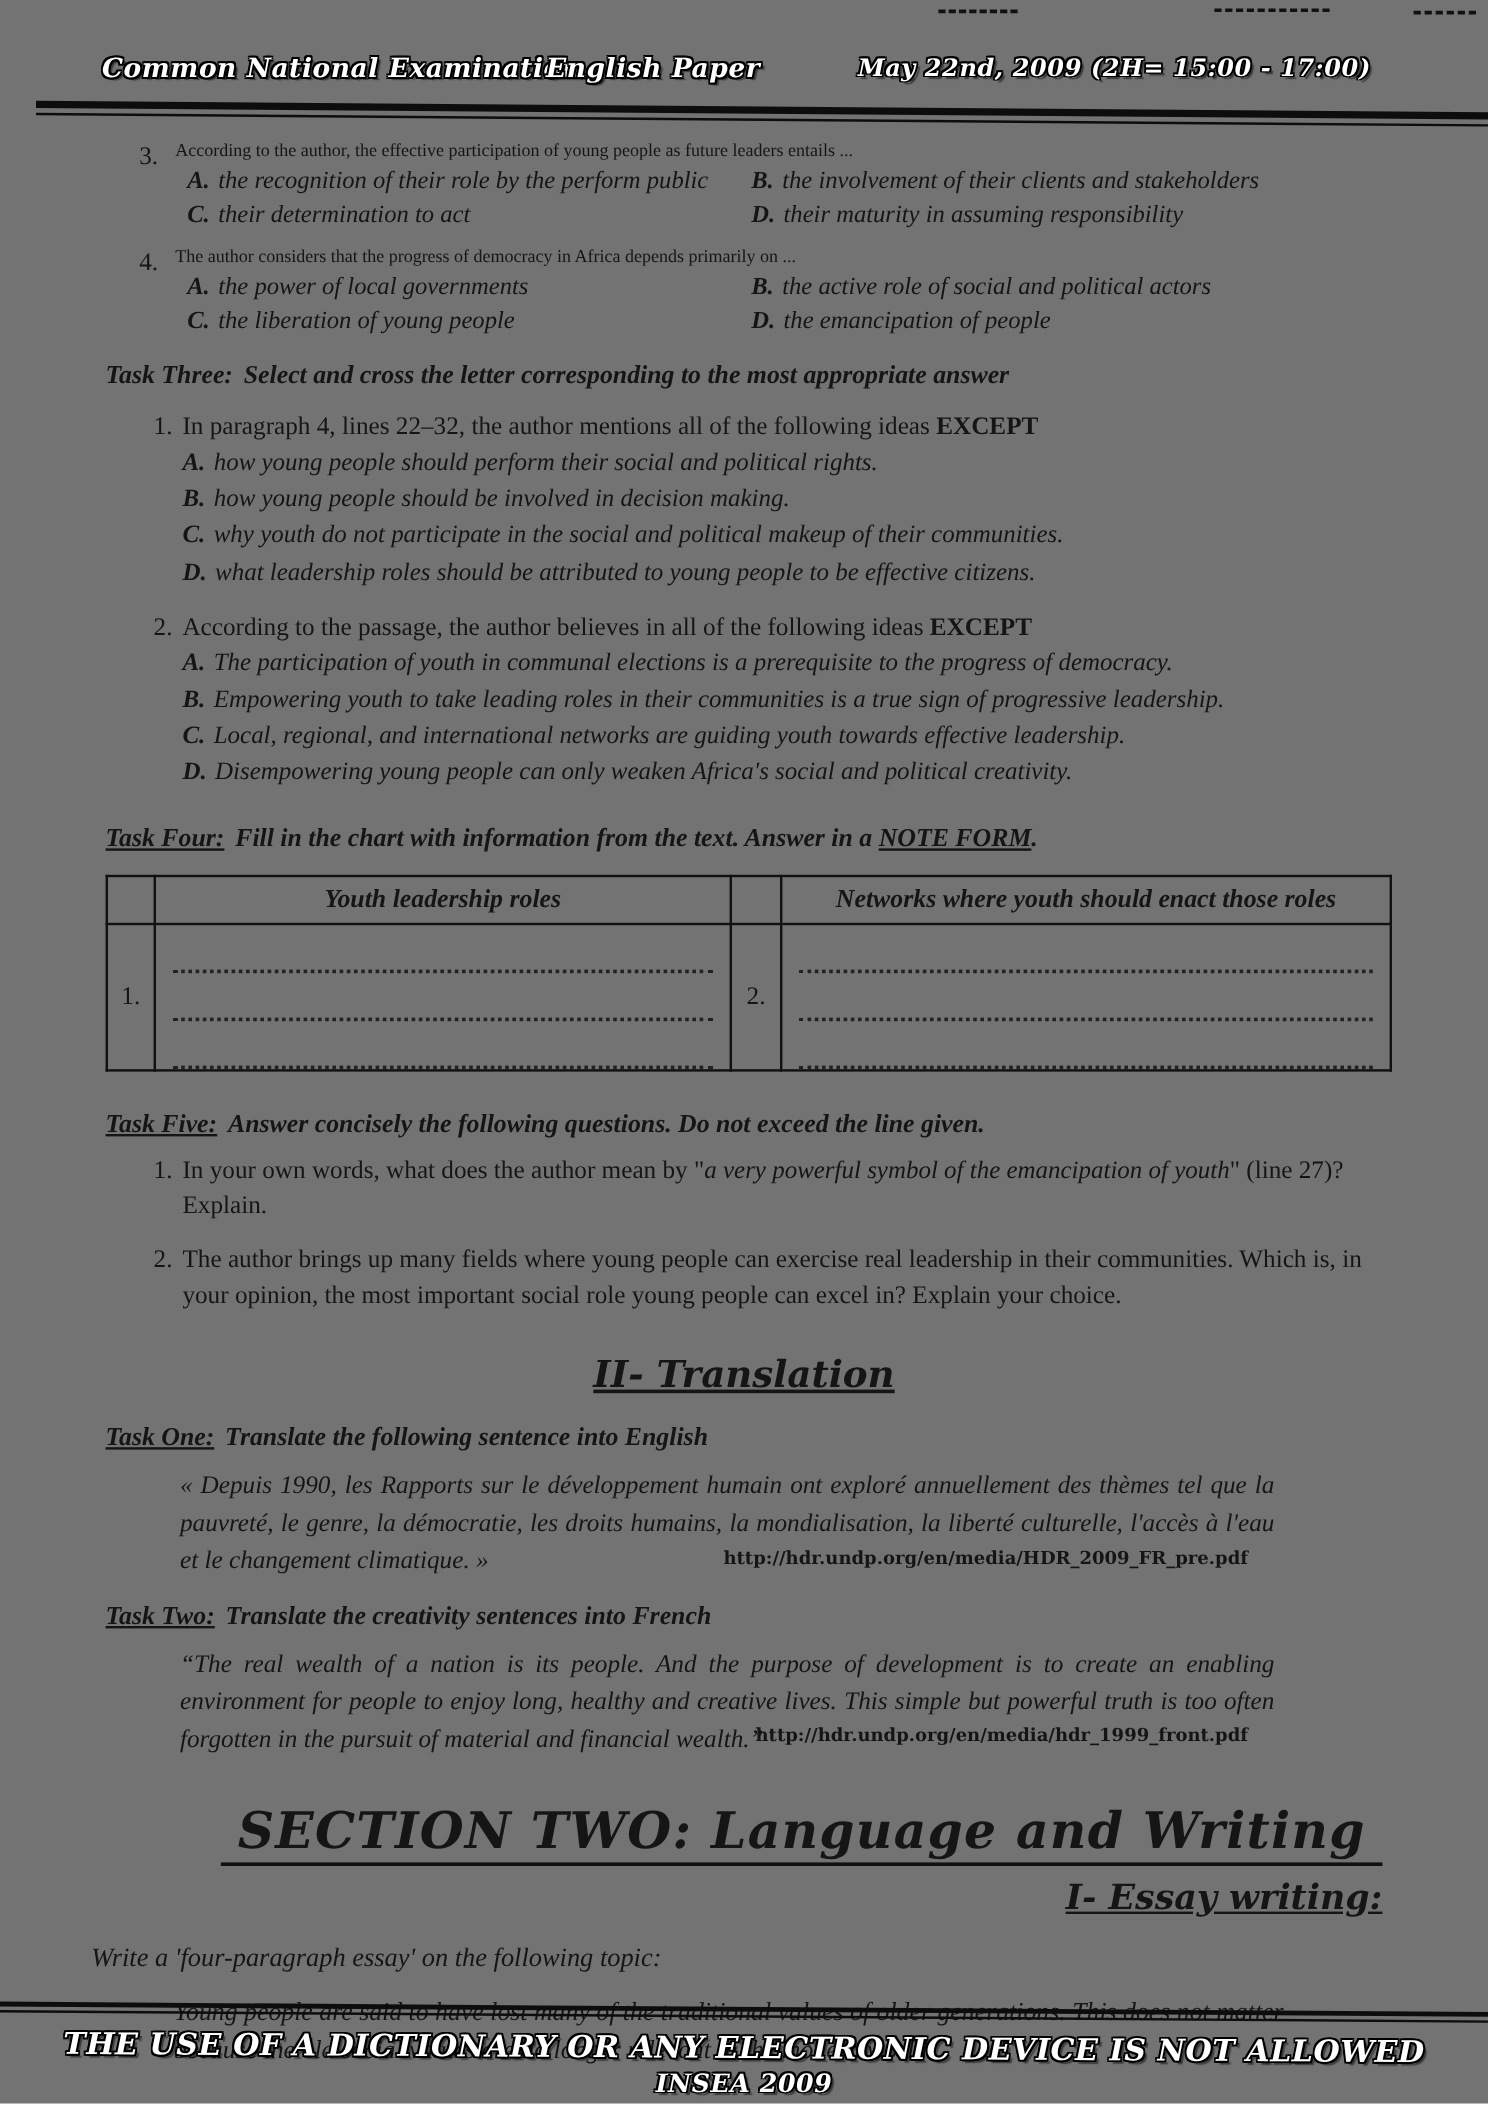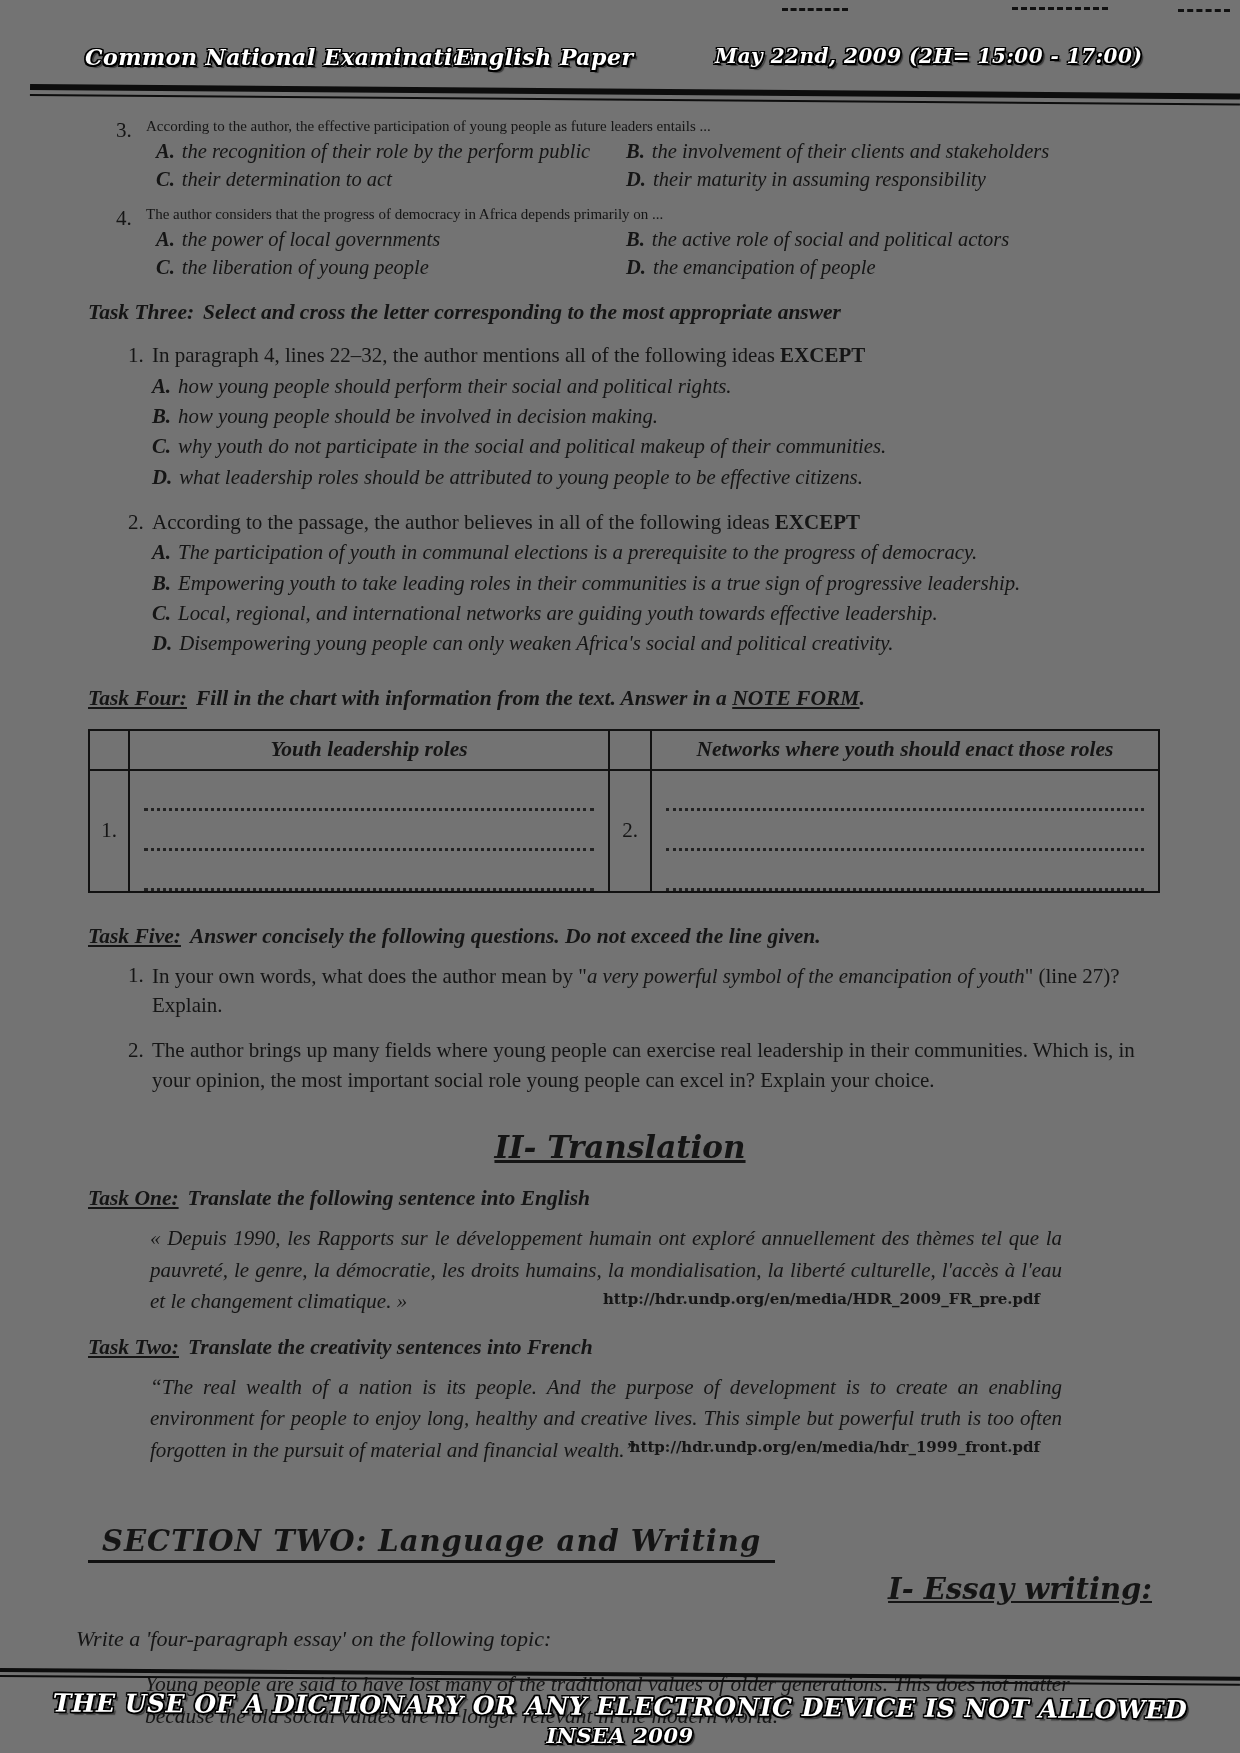--- a/index.html
+++ b/index.html
@@ -83,23 +83,23 @@
     font-style:italic; text-align:justify; line-height:1.5;
     margin:10px 0 0 62px; width:912px; font-size:21px;
   }
   .src {
     text-align:right; margin:-28px 112px 0 0;
     font-family:"DejaVu Serif",serif; font-weight:bold; font-size:15px;
   }
 
   
   .section-head {
-    text-align:left; margin:68px 0 0 0;
+    text-align:right; margin:46px 0 0 0;
     font-family:"DejaVu Serif",serif; font-weight:bold; font-style:italic;
-    font-size:29px; letter-spacing:1px;
+    font-size:42px; letter-spacing:1px;
   }
   .section-head .ul { text-decoration:none; border-bottom:3px solid #111; padding:0 14px 2px 14px; }
   .essay-head { text-align:right; margin:14px 0 0 0; font-weight:bold; font-style:italic; font-size:29px; font-family:"DejaVu Serif",serif; }
   .essay-intro { margin:20px 0 0 -12px; font-style:italic; font-size:22px; }
   .essay-topic { margin:16px auto 0 auto; width:950px; font-style:italic; font-size:21.5px; line-height:1.5; }
 
   
   .footer-rule { position:absolute; top:1668px; left:0; right:0; transform:rotate(0.4deg); transform-origin:left center; border-top:4px solid #0d0d0d; border-bottom:2px solid #0d0d0d; height:3px; }
   .footer-notice { position:absolute; top:1692px; left:0; width:100%; text-align:center; font-size:25px; transform:rotate(0.35deg); }
   .footer-org { position:absolute; top:1723px; left:0; width:100%; text-align:center; font-size:21px; }

